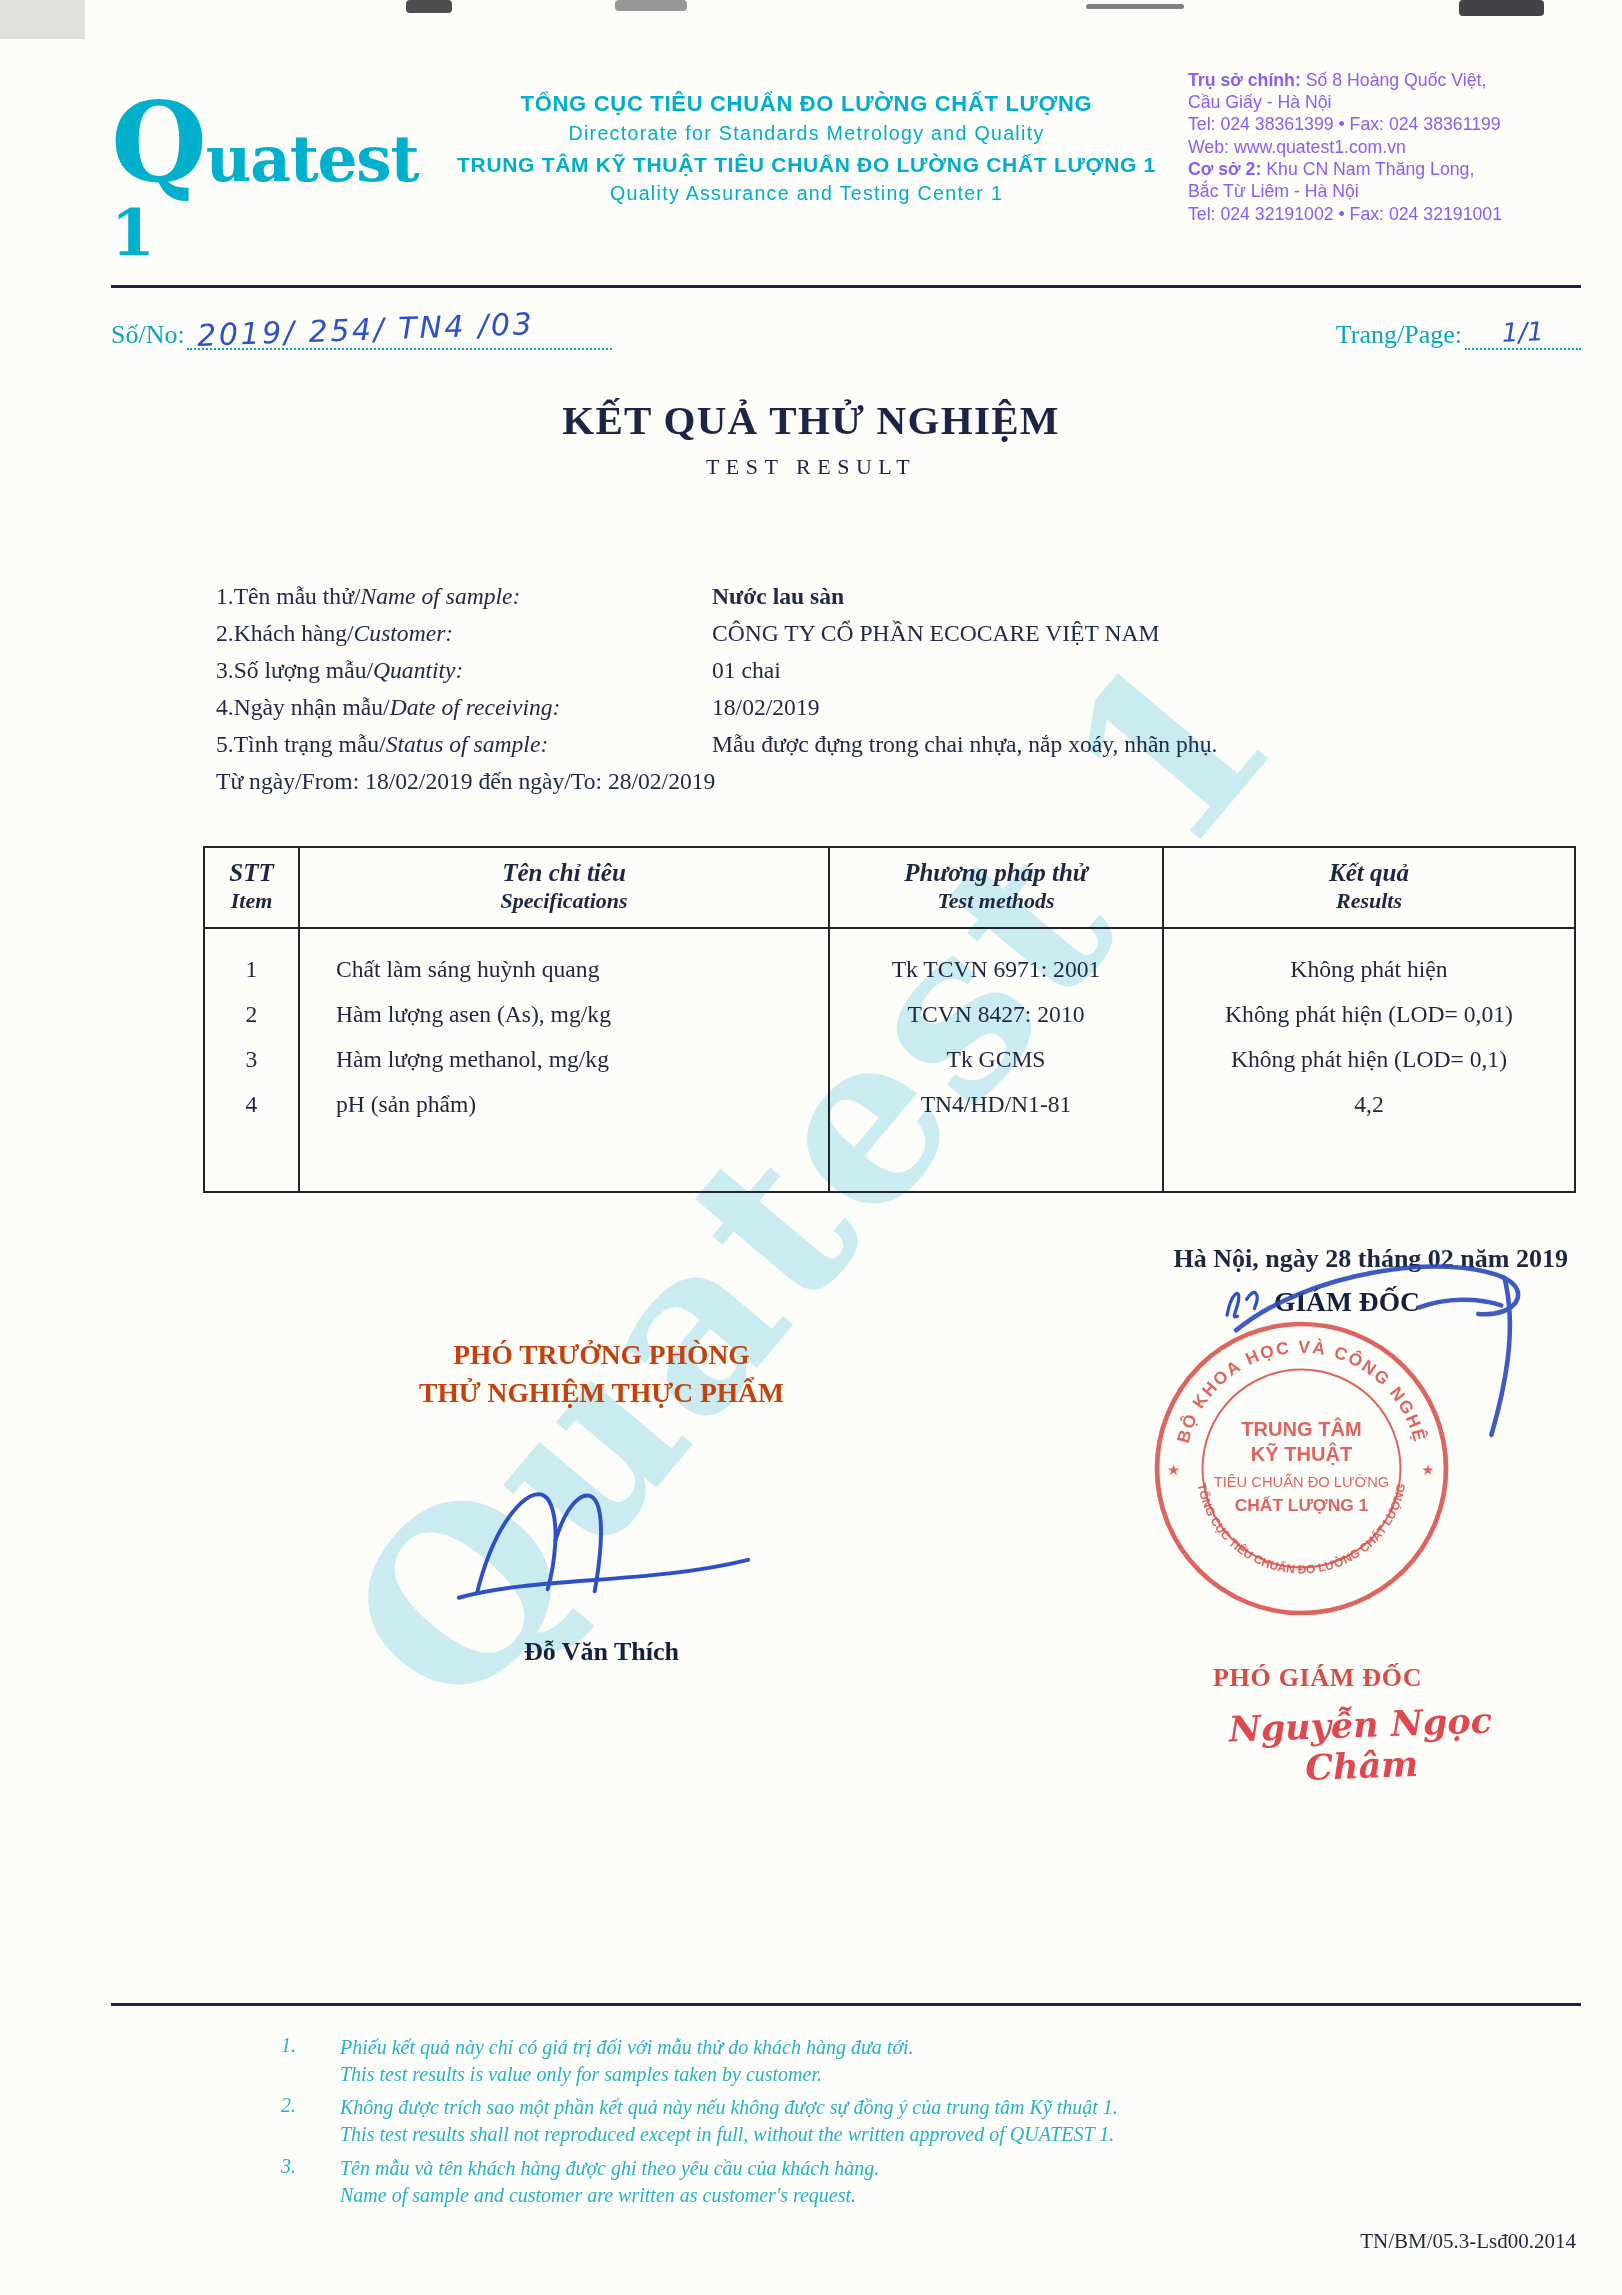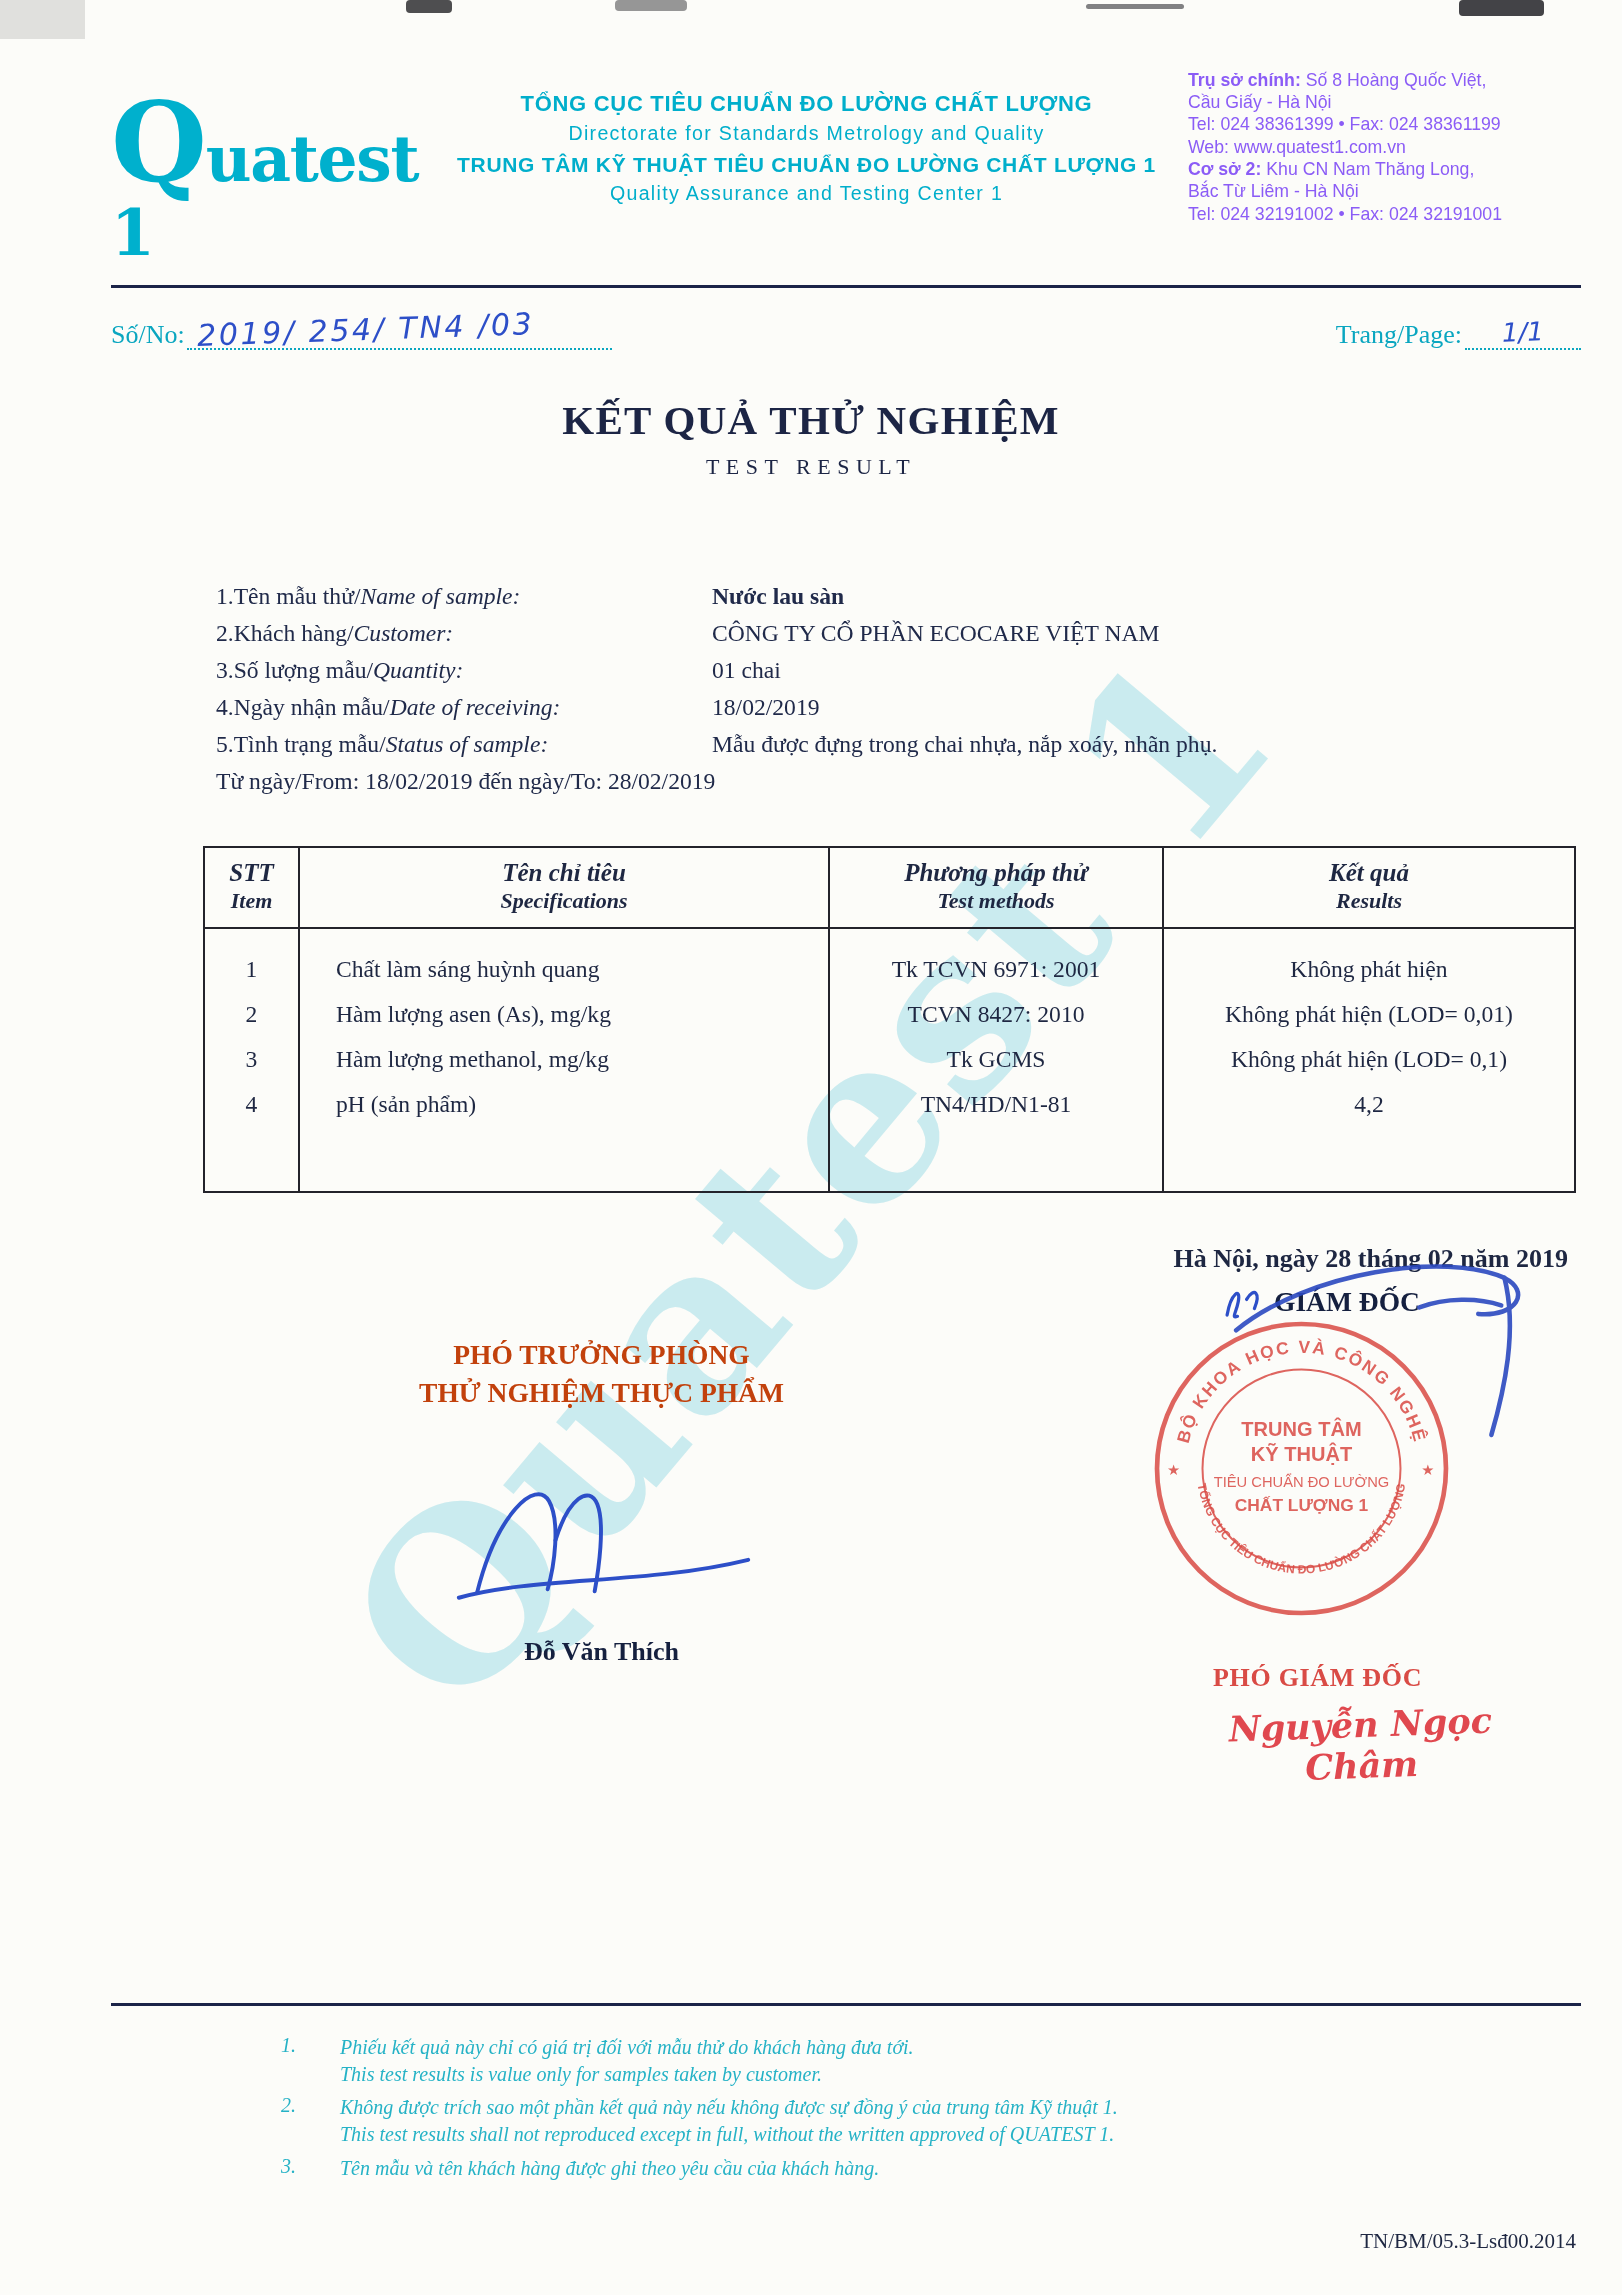--- a/index.html
+++ b/index.html
@@ -313,20 +313,21 @@
         <div class="note-num">2.</div>
         <div class="note-body">
           <div class="note-vi">Không được trích sao một phần kết quả này nếu không được sự đồng ý của trung tâm Kỹ thuật 1.</div>
           <div class="note-en">This test results shall not reproduced except in full, without the written approved of QUATEST 1.</div>
         </div>
       </div>
       <div class="note">
         <div class="note-num">3.</div>
         <div class="note-body">
           <div class="note-vi">Tên mẫu và tên khách hàng được ghi theo yêu cầu của khách hàng.</div>
+          <div class="note-en">Name of sample and customer are written as customer's request.</div>
         </div>
       </div>
     </div>
   </div>
 
   <div class="doc-code">TN/BM/05.3-Lsđ00.2014</div>
 
 </div>
 
 

